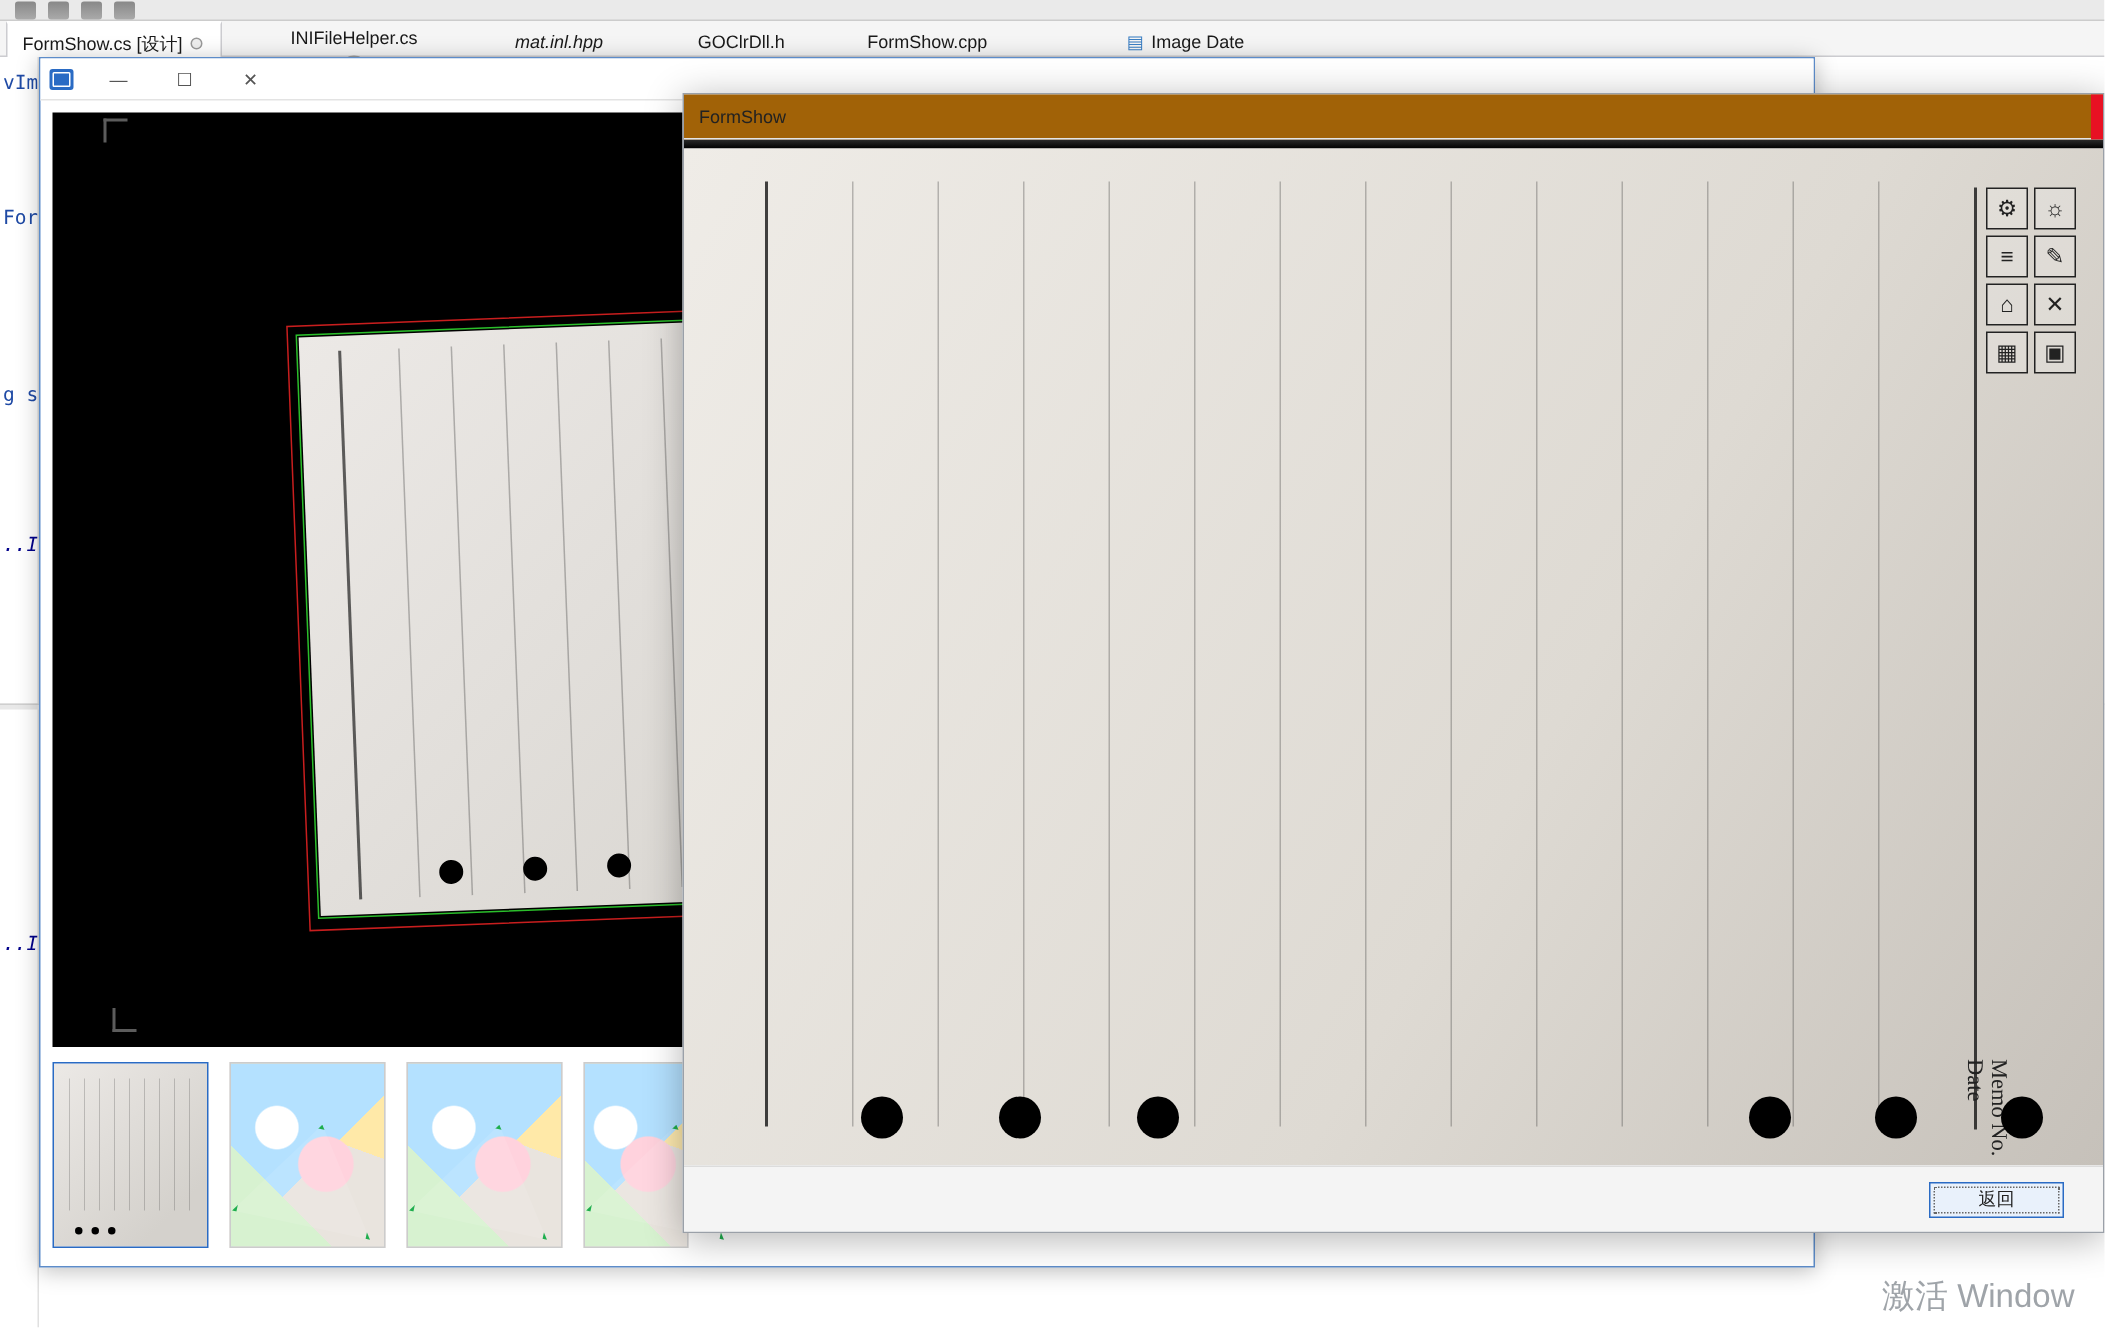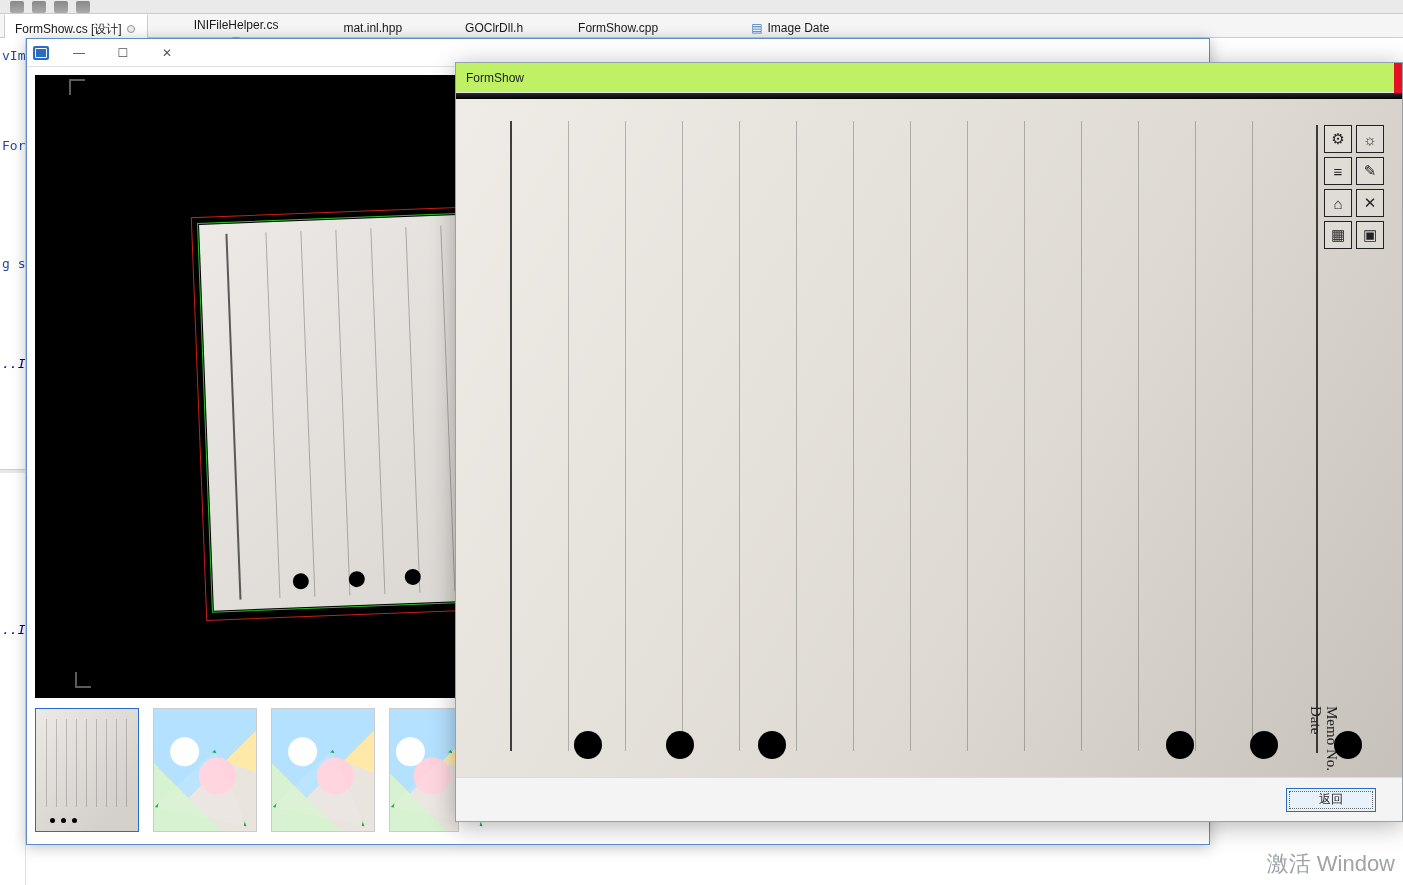--- a/index.html
+++ b/index.html
@@ -259,21 +259,21 @@
     position: absolute;
     left: 455px; top: 62px;
     right: 0;
     height: 760px;
     background: #fff;
     border: 1px solid #9aa0a8;
     box-shadow: 0 4px 24px rgba(0,0,0,0.3);
   }
   .formshow-title {
     height: 30px;
-    background: #bef264;
+    background: #a16207;
     border-bottom: 1px solid #e5e5e5;
     display:flex; align-items:center;
     padding: 0 10px;
     font-size: 12px;
     color: #222;
     position: relative;
     text-align: right;
   }
   .formshow-title .red-edge {
     position: absolute; right: 0; top: 0;
@@ -368,21 +368,21 @@
     font-size:12px;
     padding: 0 32px;
     cursor:pointer;
     outline: 1px dotted #666;
     outline-offset: -4px;
   }
 
   
   .activate-text{
     position:absolute;
-    right: 8px;
+    right: 20px;
     bottom: 6px;
     color:#9fa4a9;
     font-size: 22px;
     font-weight: 300;
     white-space: nowrap;
     margin-left: 28px;
   }
 
   
   .editor-bottom{
@@ -405,21 +405,21 @@
 
 <div class="tabstrip">
   <div class="tab active">
     <span>FormShow.cs [设计]</span>
     <span class="pin"></span>
   </div>
   <div class="tab" style="margin-left:36px;flex-direction:column;">
     <span>INIFileHelper.cs</span>
     <span class="pin"></span>
   </div>
-  <div class="tab" style="margin-left:42px;">
+  <div class="tab" style="margin-left:42px;font-style:italic;">
     <span>mat.inl.hpp</span>
   </div>
   <div class="tab" style="margin-left:40px;">
     <span>GOClrDll.h</span>
   </div>
   <div class="tab" style="margin-left:32px;">
     <span>FormShow.cpp</span>
   </div>
   <div class="tab" style="margin-left:70px;">
     <span class="preview-ico">▤</span>

